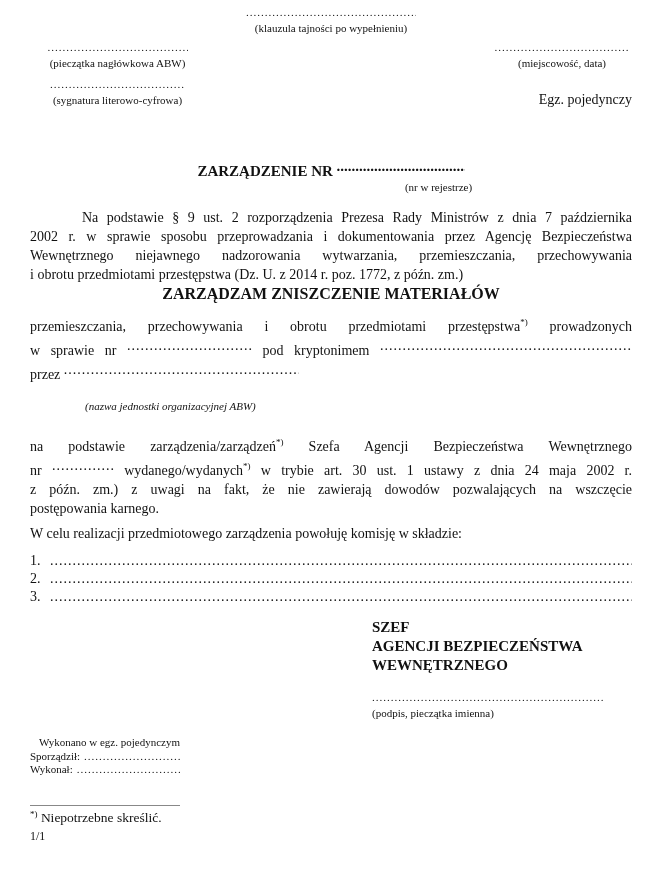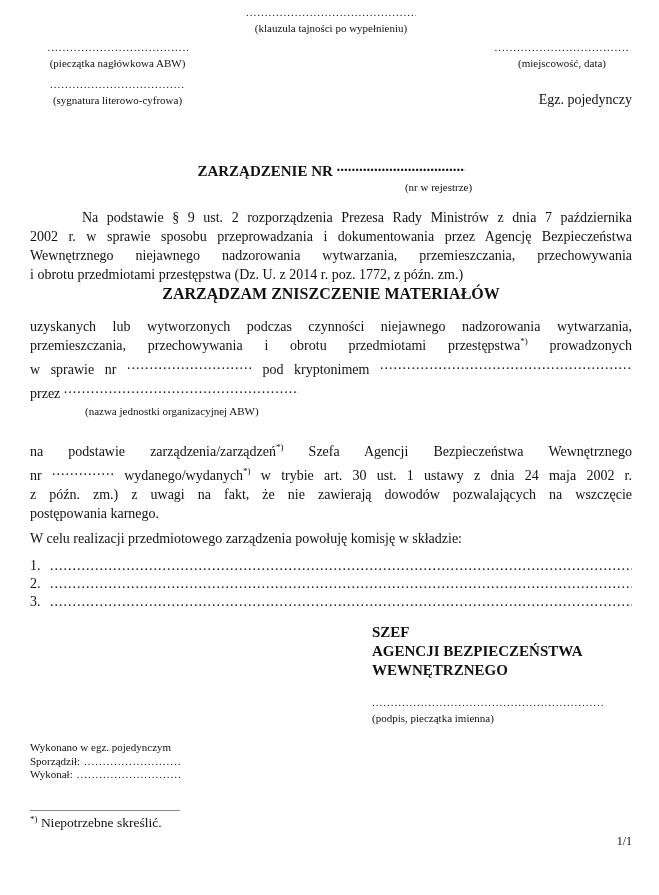--- a/index.html
+++ b/index.html
@@ -65,35 +65,34 @@
   <div style="margin-top:14px;">
     <div class="just" style="padding-left:52px;">Na podstawie § 9 ust. 2 rozporządzenia Prezesa Rady Ministrów z dnia 7 października</div>
     <div class="just">2002 r. w sprawie sposobu przeprowadzania i dokumentowania przez Agencję Bezpieczeństwa</div>
     <div class="just">Wewnętrznego niejawnego nadzorowania wytwarzania, przemieszczania, przechowywania</div>
     <div>i obrotu przedmiotami przestępstwa (Dz. U. z 2014 r. poz. 1772, z późn. zm.)</div>
   </div>
 
   <div class="center bold" style="font-size:16px;">ZARZĄDZAM ZNISZCZENIE MATERIAŁÓW</div>
 
   <div style="margin-top:14px;">
-    <div class="just">uzyskanych lub wytworzonych podczas czynności niejawnego nadzorowania wytwarzania,</div>
     <div class="just"><span>przemieszczania, przechowywania i obrotu przedmiotami przestępstwa</span><sup>*)</sup>
       <span>prowadzonych</span>
     </div>
     <div class="just">
       <span>w sprawie nr</span>
       <span class="dots" style="width:125px">....................................................................................................................................................................................................................................................................................</span>
       <span>pod kryptonimem</span>
       <span class="dots" style="width:252px">....................................................................................................................................................................................................................................................................................</span>
     </div>
     <div>
       <span>przez</span>
       <span class="dots" style="width:235px">....................................................................................................................................................................................................................................................................................</span>
     </div>
-    <div class="small" style="margin-top:2px; padding-left:55px;">(nazwa jednostki organizacyjnej ABW)</div>
+    <div class="small" style="margin-top:16px; padding-left:55px;font-style:italic;">(nazwa jednostki organizacyjnej ABW)</div>
   </div>
 
   <div style="margin-top:24px;">
     <div class="just"><span>na podstawie zarządzenia/zarządzeń</span><sup>*)</sup>
       <span>Szefa Agencji Bezpieczeństwa Wewnętrznego</span>
     </div>
     <div class="just">
       <span>nr</span>
       <span class="dots" style="width:62px">....................................................................................................................................................................................................................................................................................</span>
       <span>wydanego/wydanych</span><sup>*)</sup>
@@ -126,33 +125,33 @@
       <div>AGENCJI BEZPIECZEŃSTWA</div>
       <div>WEWNĘTRZNEGO</div>
     </div>
     <div class="small" style="margin-top:16px;">
       <span class="dots" style="width:233px">....................................................................................................................................................................................................................................................................................</span><br>
       <span>(podpis, pieczątka imienna)</span>
     </div>
   </div>
 
   <div class="small" style="margin-top:16px; width:150px; line-height:13.5px;">
-    <div style="white-space:nowrap;">Wykonano w egz. pojedynczym</div>
+    <div style="white-space:nowrap;text-align:right;">Wykonano w egz. pojedynczym</div>
     <div class="exe-row">
       <span>Sporządził:</span>
       <span class="dots dotfill">....................................................................................................................................................................................................................................................................................</span>
     </div>
     <div class="exe-row">
       <span>Wykonał:</span>
       <span class="dots dotfill">....................................................................................................................................................................................................................................................................................</span>
     </div>
   </div>
 
   <div style="margin-top:28px;">
     <div style="width:150px; border-top:1px solid #888; margin-bottom:2px;"></div>
     <div style="font-size:13.5px;"><sup>*)</sup>
       <span>Niepotrzebne skreślić.</span>
     </div>
   </div>
 
-  <div style="text-align:right; font-size:12px;">1/1</div>
+  <div style="text-align:left; font-size:12px;">1/1</div>
 
 </div>
 
 </body></html>

